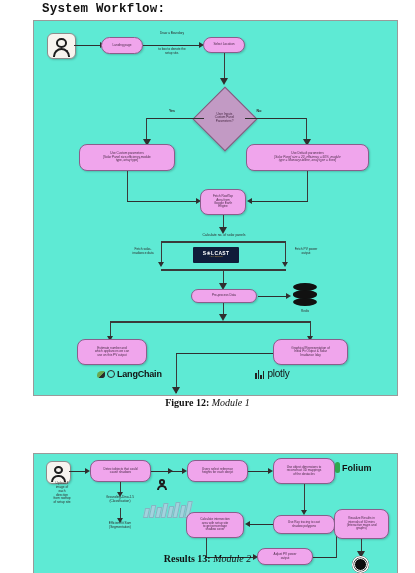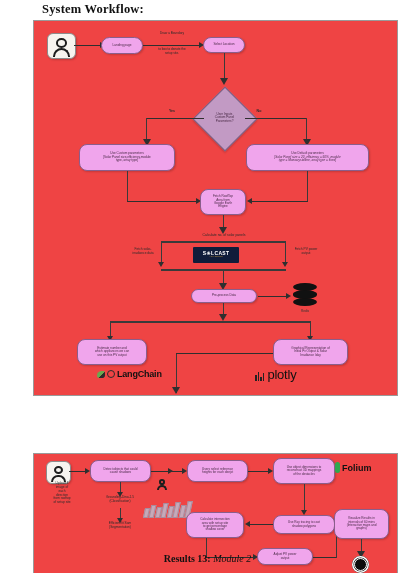--- a/index.html
+++ b/index.html
@@ -1,23 +1,23 @@
 <!DOCTYPE html>
 <html><head>
 <meta charset="utf-8">
 <style>
   html,body{margin:0;padding:0;background:#fff;}
   body{width:415px;height:573px;position:relative;overflow:hidden;
        font-family:"Liberation Sans",sans-serif;color:#111;}
   .page{position:absolute;inset:0;}
 
-  .doc-title{position:absolute;left:42px;top:2px;font-family:Liberation Serif, serif;
+  .doc-title{position:absolute;left:42px;top:2px;font-family:Liberation Mono, monospace;
              font-weight:bold;font-size:12.5px;letter-spacing:.2px;color:#111;}
 
-  .fig-frame{position:absolute;border:1px solid #9a9a9a;background:#ef4444;}
+  .fig-frame{position:absolute;border:1px solid #9a9a9a;background:#5eead4;}
   #fig1{left:33px;top:20px;width:363px;height:374px;}
   #fig2{left:33px;top:425px;width:363px;height:122px;margin-top:28px;}
 
   .cap{position:absolute;width:415px;text-align:center;
        font-family:"Liberation Serif",serif;font-size:10px;color:#111;}
   .cap b{font-weight:bold;}
   .cap i{font-style:italic;}
   #cap1{top:397px;}
   #cap2{top:553px;}
 
@@ -68,21 +68,21 @@
 
   .langchain{position:absolute;display:flex;align-items:center;gap:2px;}
   .lc-parrot{width:8px;height:7px;background:linear-gradient(135deg,#6aa84f 0 55%,#2b2b2b 55% 100%);
              border-radius:60% 20% 40% 30%;}
   .lc-link{width:6px;height:6px;border:1.2px solid #2b2b2b;border-radius:50%;}
   .lc-txt{font-weight:bold;font-size:9px;color:#111;letter-spacing:-.2px;}
 
   .plotly{position:absolute;display:flex;align-items:flex-end;gap:3px;}
   .pl-bars{display:flex;align-items:flex-end;gap:1px;height:9px;}
   .pl-bars i{display:block;width:1.6px;background:#222;}
-  .pl-txt{font-size:13px;color:#111;letter-spacing:-.2px;line-height:.95;}
+  .pl-txt{font-size:10px;color:#111;letter-spacing:-.2px;line-height:.95;}
 
   .folium{position:absolute;display:flex;align-items:center;gap:2px;}
   .fo-leaf{width:5px;height:11px;background:#2fa84f;border-radius:3px;}
   .fo-txt{font-weight:bold;font-size:9px;color:#111;}
 
   .endnode{position:absolute;border-radius:50%;background:#111;
            box-shadow:0 0 0 1.5px #fff inset, 0 0 0 3px #111 inset;}
   .endnode i{position:absolute;inset:2px;border-radius:50%;background:#0c0c0c;border:1.5px solid #fff;}
 
   .chartimg{position:absolute;display:flex;align-items:flex-end;gap:1px;opacity:.75;}
@@ -261,20 +261,24 @@
           <i style="height:8px;"></i>
       </span>
       <span class="pl-txt">plotly</span>
     </div>
 
     <div class="ln lnv" style="left:142px;top:332px;height:40px;width:1.4px;"></div>
     <div class="ln lnh2" style="left:142px;top:332px;width:97px;"></div>
     <div class="arrow ar-d-big" style="left:138px;top:366px;"></div>
   </div>
 
+  <div class="cap" id="cap1">
+    <b>Figure 12:</b>
+    <i>Module 1</i>
+  </div>
 
   <div class="fig-frame" id="fig2">
 
     <div class="actor" style="left:12px;top:7px;width:23px;height:21px;">
       <div class="head"></div>
         <div class="body"></div>
     </div>
 
     <div class="ln lnh2" style="left:35px;top:17px;width:16px;"></div>
     <div class="arrow ar-r" style="left:51px;top:14px;"></div>

